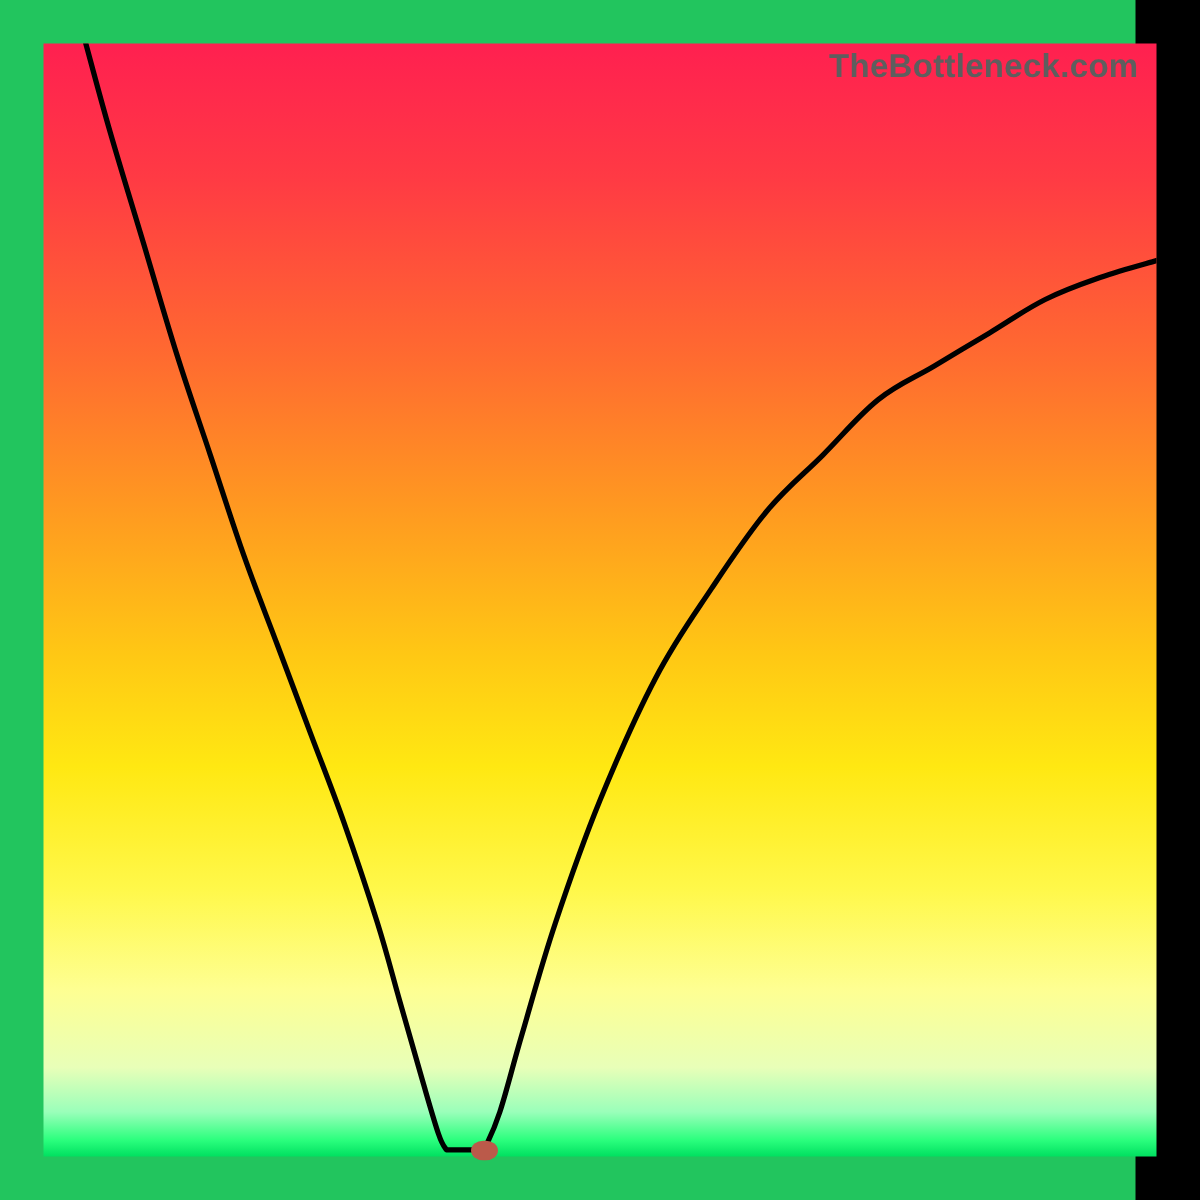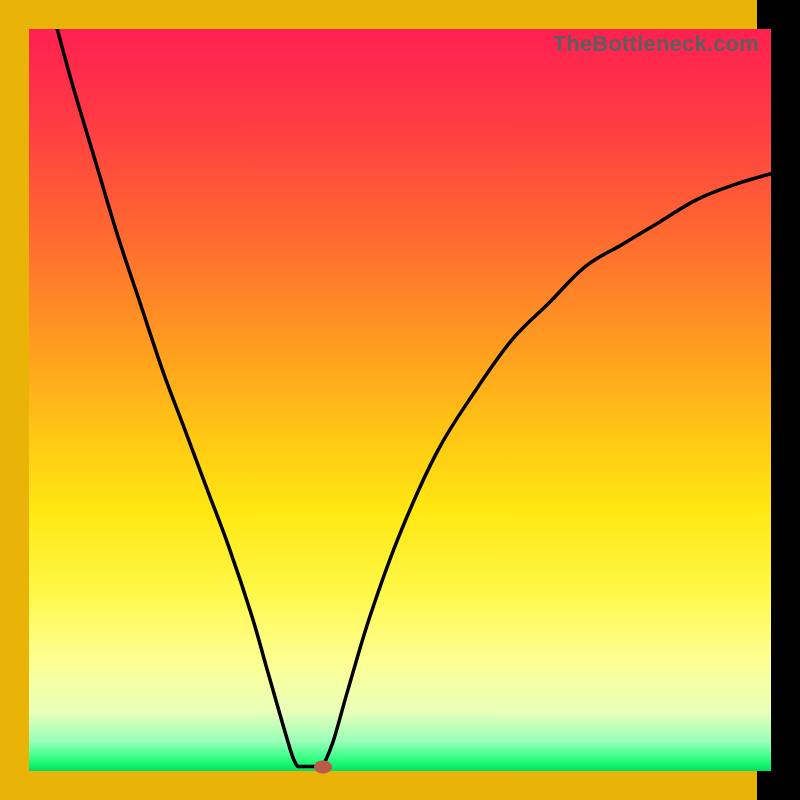--- a/index.html
+++ b/index.html
@@ -3,21 +3,21 @@
 <meta charset="utf-8">
 <style>
   * { margin: 0; padding: 0; box-sizing: border-box; }
   html, body { width: 800px; height: 800px; overflow: hidden; }
   body { background: #000; }
 
   .frame {
     position: absolute;
     left: 0; top: 0;
     width: 757px; height: 800px;
-    background: #eab308;
+    background: #22c55e;
   }
 
   .plot-area {
     position: absolute;
     left: 29px;
     top: 29px;
     width: 742px;
     height: 742px;
     background: linear-gradient(to bottom,
        #ff2050 0%,

